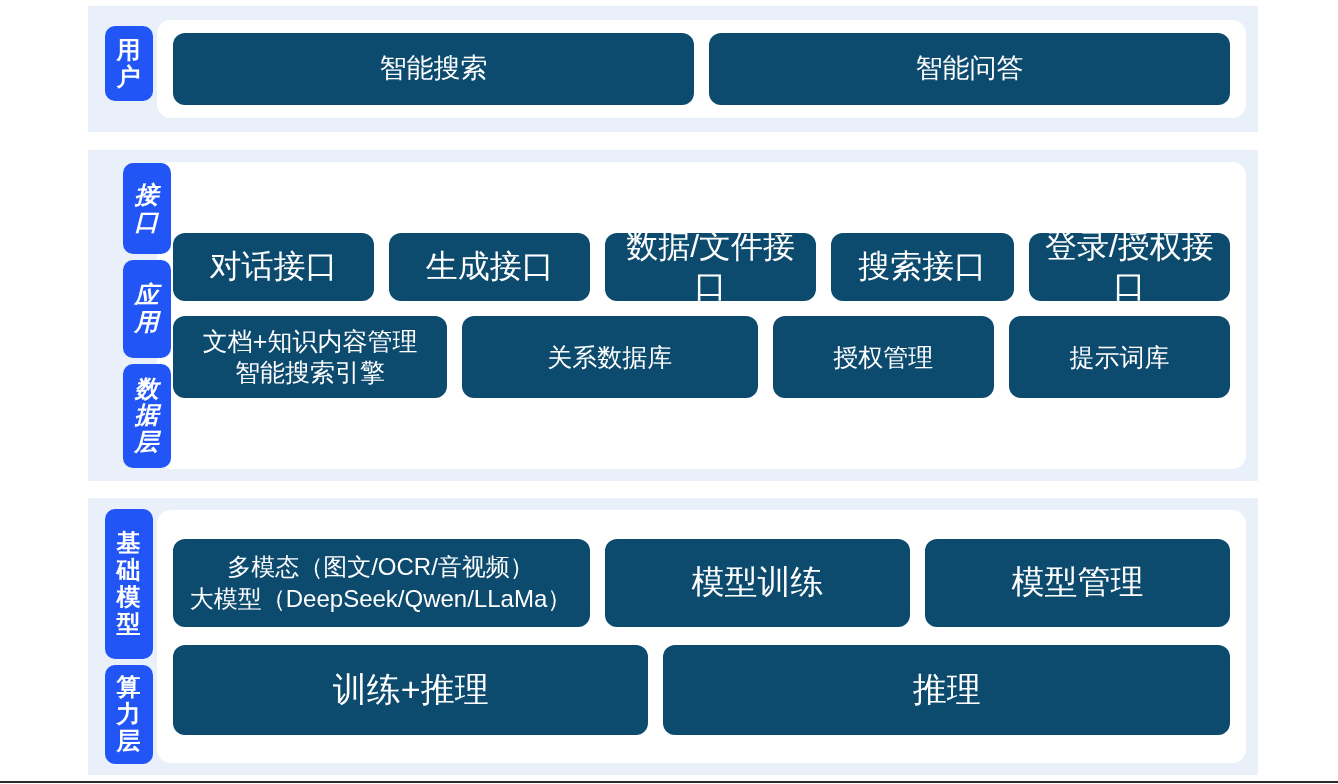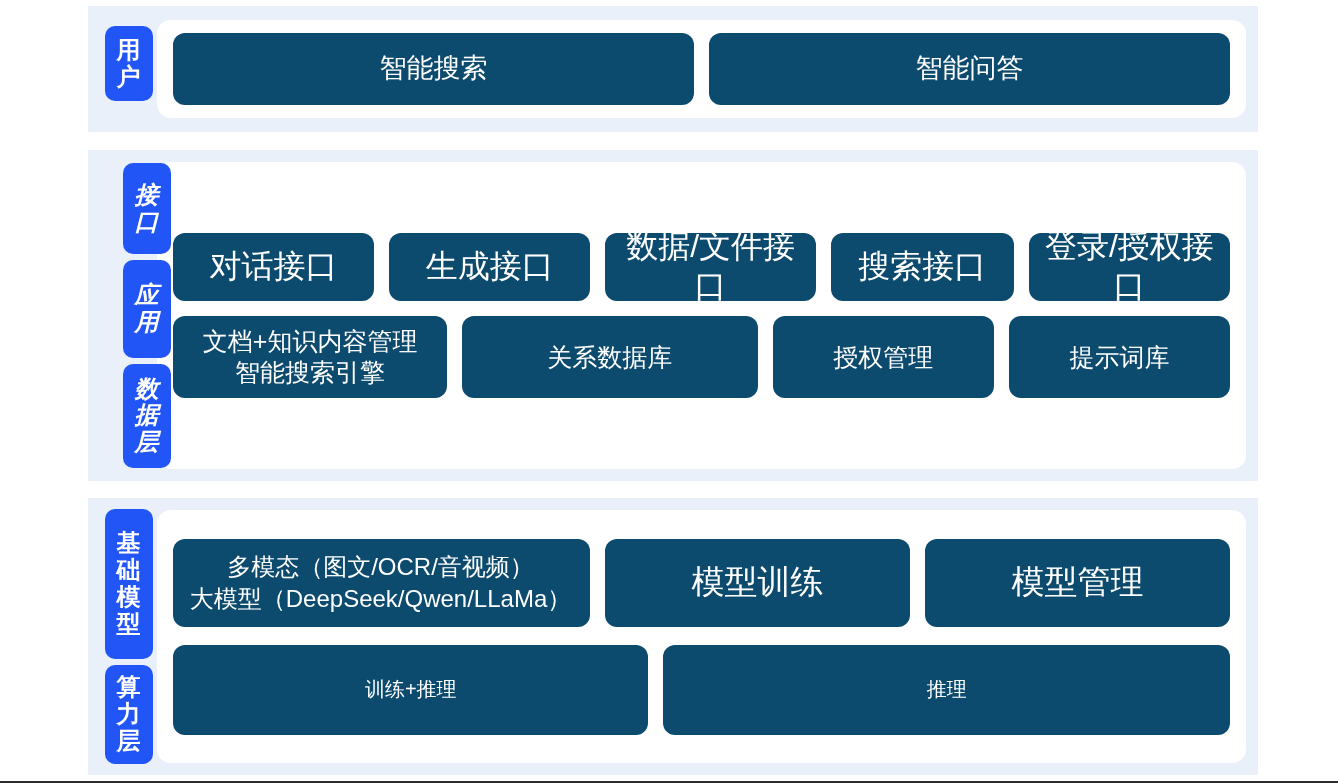--- a/index.html
+++ b/index.html
@@ -111,21 +111,21 @@
     padding: 6px 10px;
     box-sizing: border-box;
     white-space: pre-line;
     flex: 1 1 0;
   }
   .row-user .box   { height: 72px; font-size: 27px; }
   .row-api .box    { height: 68px; font-size: 32px; }
   .row-app .box    { height: 82px; font-size: 25px; }
   .row-data .box   { height: 76px; font-size: 25px; }
   .row-model .box  { height: 88px; font-size: 33px; }
-  .row-compute .box{ height: 90px; font-size: 20px; }
+  .row-compute .box{ height: 90px; font-size: 34px; }
 
   .row-model .box.multiline { font-size: 24px; line-height: 1.3; padding-left: 8px; }
 
   
   .w-105 { flex-grow: 1.05; }
   .w-100 { flex-grow: 1; }
   .w-95  { flex-grow: .95; }
   .w-90  { flex-grow: .90; }
   .w-120 { flex-grow: 1.20; }
   .w-130 { flex-grow: 1.30; }

